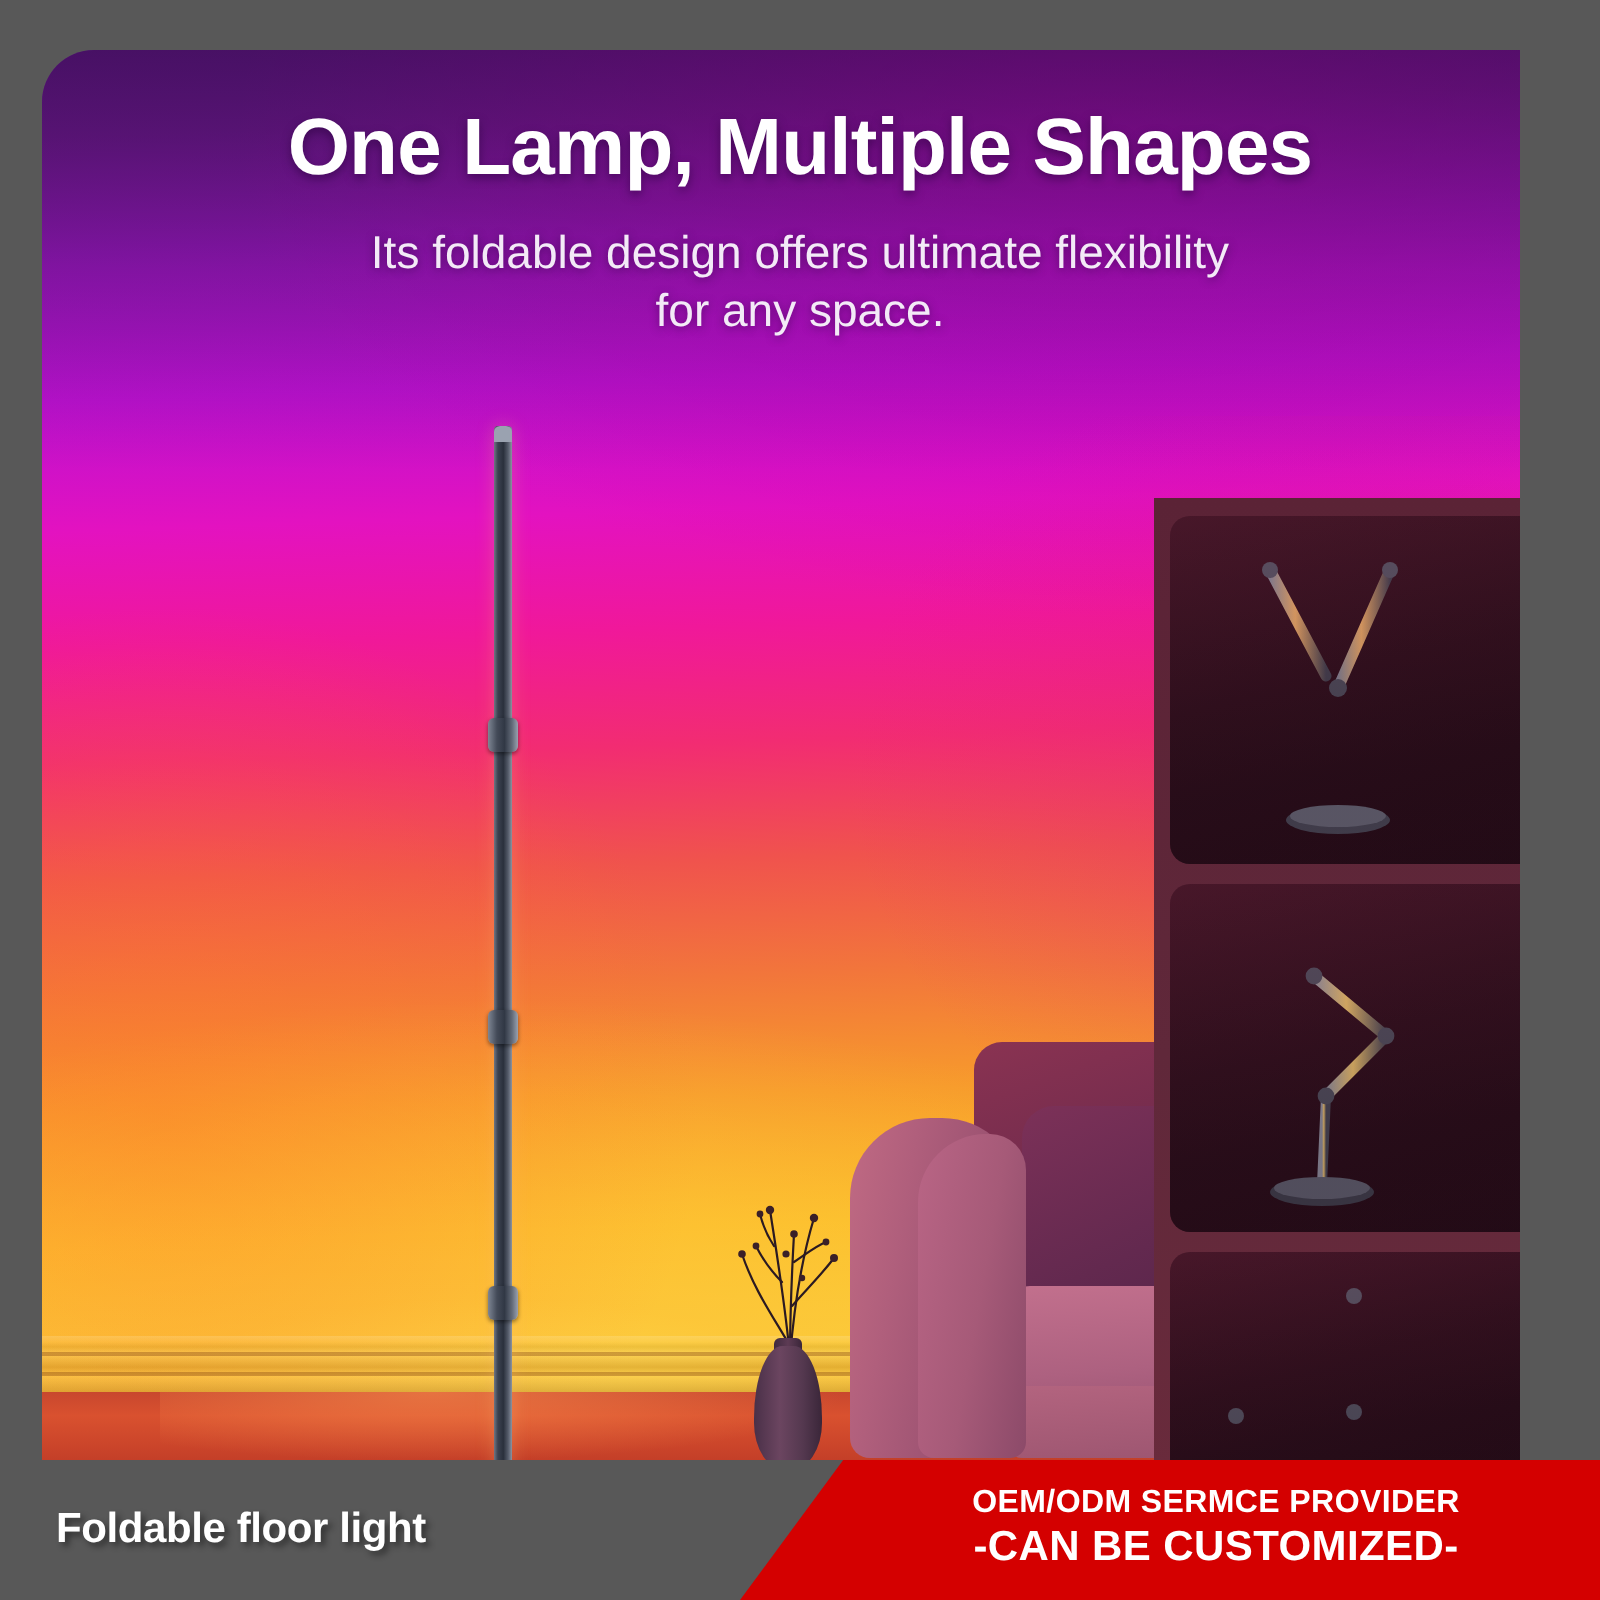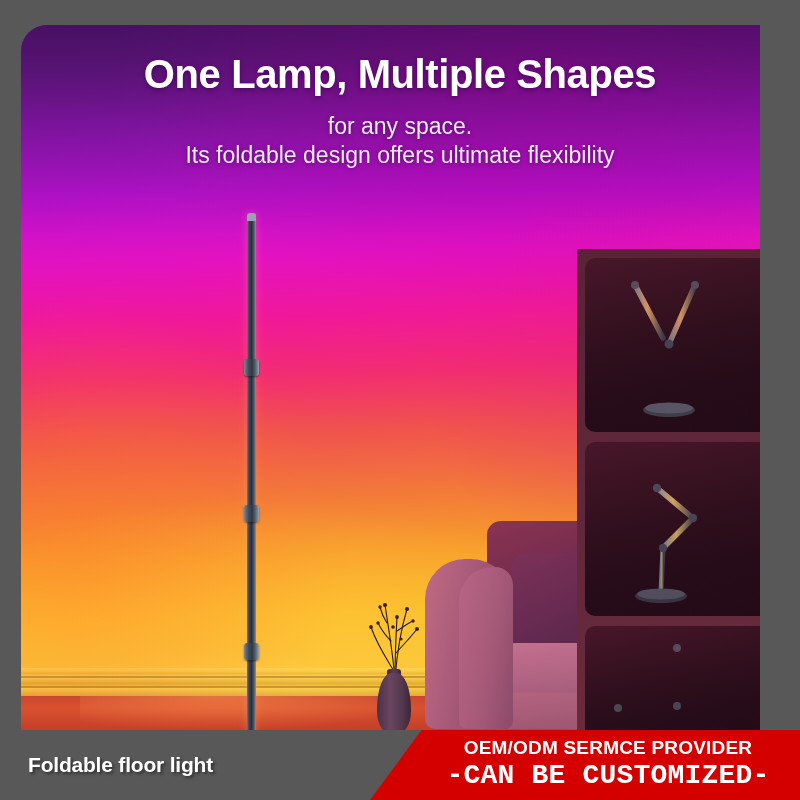--- a/index.html
+++ b/index.html
@@ -160,22 +160,22 @@
     color:#ffffff;font-size:21px;font-weight:bold;letter-spacing:-.2px;
     font-family:"Liberation Sans", sans-serif;
     text-shadow:2px 2px 3px rgba(0,0,0,.45);
     white-space:nowrap;
   }
   .banner-right-text{
     position:absolute;right:22px;top:50%;transform:translateY(-50%);
     width:340px;text-align:center;color:#ffffff;line-height:1.18;
     font-family:"Liberation Sans", sans-serif;
   }
-  .banner-line1{font-size:19px;font-weight:bold;letter-spacing:.2px;display:block;}
-  .banner-line2{font-size:28px;font-weight:bold;letter-spacing:.2px;display:block;font-family:Liberation Mono, monospace;}
+  .banner-line1{font-size:16px;font-weight:bold;letter-spacing:.2px;display:block;}
+  .banner-line2{font-size:21px;font-weight:bold;letter-spacing:.2px;display:block;}
 
   
   .headline{
     position:absolute;left:0;top:52px;width:800px;text-align:center;
     color:#ffffff;font-size:40px;font-weight:bold;letter-spacing:-.4px;
     font-family:"Liberation Sans", sans-serif;
     text-shadow:0 2px 5px rgba(40,0,60,.55);
   }
   .subhead{
     position:absolute;left:0;top:112px;width:800px;text-align:center;
@@ -336,22 +336,22 @@
           </g>
         </svg>
         <div class="thumb-veil"></div>
       </div>
     </div>
 
   </div>
 
   <div class="headline">One Lamp, Multiple Shapes</div>
   <div class="subhead">
+    <span>Its foldable design offers ultimate flexibility</span>
     <span>for any space.</span>
-    <span>Its foldable design offers ultimate flexibility</span>
   </div>
 
   <div class="banner">
     <div class="banner-red"></div>
     <div class="banner-left-text">Foldable floor light</div>
     <div class="banner-right-text">
       <span class="banner-line1">OEM/ODM SERMCE PROVIDER</span>
       <span class="banner-line2">-CAN BE CUSTOMIZED-</span>
     </div>
   </div>

